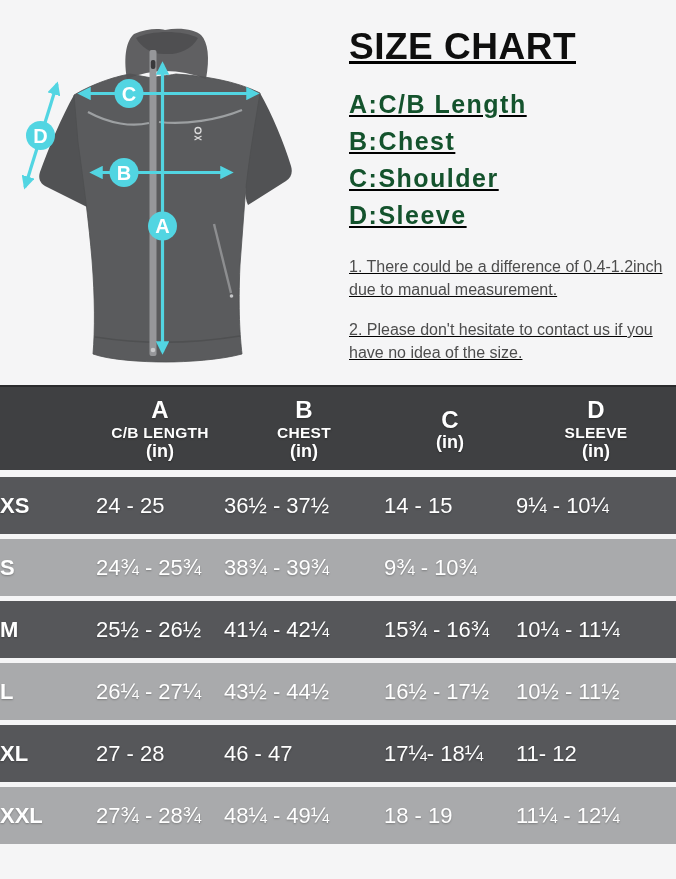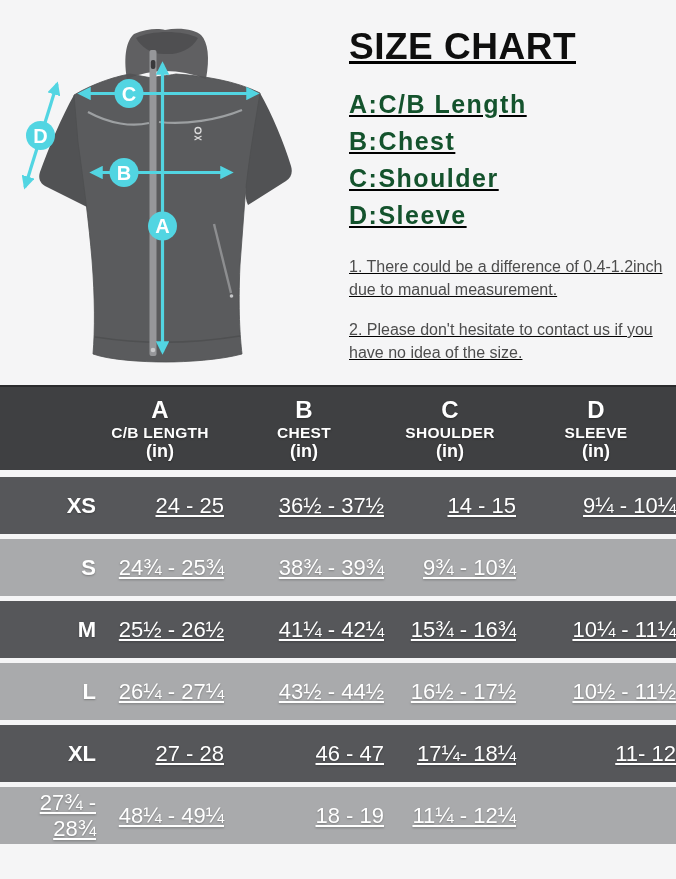--- a/index.html
+++ b/index.html
@@ -27,27 +27,27 @@
     margin-bottom:7px;align-items:center;
   }
   .col-head{display:flex;flex-direction:column;justify-content:center;text-align:center;color:#fff;
     text-shadow:0 1px 2px rgba(0,0,0,.35);}
   .col-letter{font-size:24px;font-weight:700;line-height:26px;}
   .col-name{font-size:15.5px;font-weight:700;line-height:19px;letter-spacing:.3px;}
   .col-unit{font-size:18px;font-weight:700;line-height:18px;}
   .tbody{width:676px;}
   .trow{
     display:grid;grid-template-columns:96px 128px 160px 132px 160px;
-    height:57px;margin-bottom:5px;align-items:center;text-align:right;
+    height:57px;margin-bottom:5px;align-items:center;text-align:left;
     color:#fff;text-shadow:0 1px 2px rgba(0,0,0,.28);
   }
   .trow:nth-child(odd){background:var(--row-dark,#56575a);}
   .trow:nth-child(even){background:var(--row-light,#a9aaac);}
   .size-label{font-size:22px;font-weight:700;}
-  .cell{font-size:22px;font-weight:400;text-decoration:underline;}
+  .cell{font-size:22px;font-weight:400;}
   
   .pt-label{font-family:"Liberation Sans","DejaVu Sans",sans-serif;font-size:20px;font-weight:700;fill:#ffffff;}
 </style>
 </head>
 <body>
 
 <div class="canvas">
 
   <section class="hero">
 
@@ -134,21 +134,20 @@
         </div>
 
         <div class="col-head">
           <div class="col-letter">B</div>
           <div class="col-name">CHEST</div>
           <div class="col-unit">(in)</div>
         </div>
 
         <div class="col-head">
           <div class="col-letter">C</div>
-          <div class="col-name">SHOULDER</div>
           <div class="col-unit">(in)</div>
         </div>
 
         <div class="col-head">
           <div class="col-letter">D</div>
           <div class="col-name">SLEEVE</div>
           <div class="col-unit">(in)</div>
         </div>
 
     </div>
@@ -188,20 +187,21 @@
 
         <div class="trow">
           <div class="size-label">XL</div>
           <div class="cell">27 - 28</div>
           <div class="cell">46 - 47</div>
           <div class="cell">17¼- 18¼</div>
           <div class="cell">11- 12</div>
         </div>
 
         <div class="trow">
+          <div class="size-label">XXL</div>
           <div class="cell">27¾ - 28¾</div>
           <div class="cell">48¼ - 49¼</div>
           <div class="cell">18 - 19</div>
           <div class="cell">11¼ - 12¼</div>
         </div>
 
     </div>
   </section>
 </div>
 

